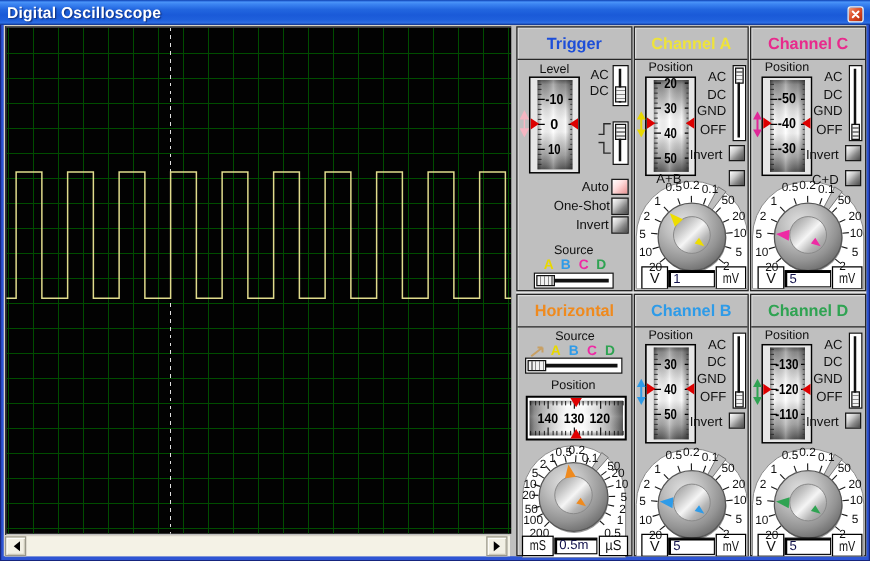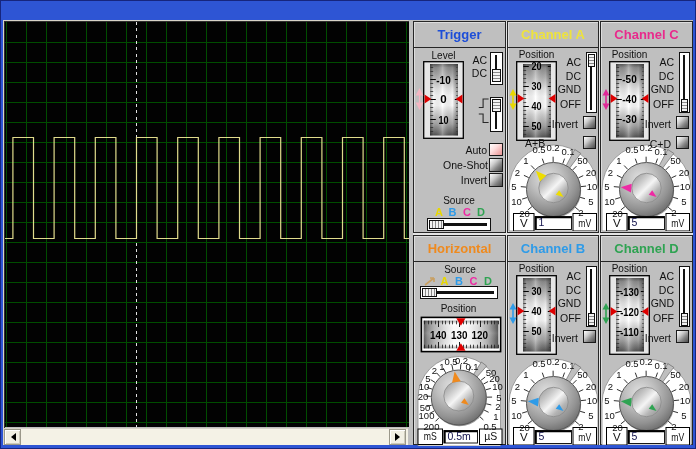--- a/index.html
+++ b/index.html
@@ -1,19 +1,29 @@
 <!DOCTYPE html>
 <html><head><meta charset="utf-8"><style>
 html,body{margin:0;padding:0;background:#000;}
 *{font-family:'Liberation Sans',sans-serif;}
 #win{position:relative;width:696px;height:449px;background:#2e55d4;overflow:hidden;}
 </style></head><body>
 <div id="win">
 <div style="position:absolute;inset:0;box-shadow:inset 0 0 0 1px #16257e;"></div>
 
+<div style="position:absolute;left:0;top:0;width:696px;height:20px;
+background:linear-gradient(180deg,#0d3ca6 0%,#2a6ce0 4%,#4a94f7 9%,#3c85f2 16%,#2266df 38%,#1a5ad8 60%,#1f60dc 80%,#2e6ee4 91%,#1c4fb8 96%,#102e84 100%);">
+<div style="position:absolute;left:5.5px;top:3px;font:bold 12.5px 'Liberation Sans',sans-serif;color:#fff;text-shadow:1px 1px 1px #12317e;letter-spacing:0.2px;">Digital Oscilloscope</div>
+<div style="position:absolute;left:677.5px;top:4.5px;width:13.5px;height:13.5px;border-radius:2.5px;border:1.2px solid #f4f2ee;
+background:linear-gradient(135deg,#f0a37e 0%,#e25c38 35%,#ce3a17 70%,#a72d10 100%);box-sizing:border-box;">
+<svg width="11" height="11" style="display:block">
+          <path d="M3.2,3.2 L7.8,7.8 M7.8,3.2 L3.2,7.8" stroke="#fff" stroke-width="1.6" stroke-linecap="round"></path>
+        </svg>
+</div>
+</div>
 <div style="position:absolute;left:3px;top:20px;width:405px;height:425px;background:#d8d4c8;"></div>
 <div style="position:absolute;left:408px;top:20px;width:285px;height:425px;background:#bfbfbf;"></div>
 <div style="position:absolute;left:4px;top:21px;width:405px;height:407px;background:#bfbfbf;border-left:1px solid #2f2f2f;border-top:1px solid #2f2f2f;box-sizing:border-box;"></div>
 <div style="position:absolute;left:5px;top:22px;width:403.5px;height:405px;background:#020202;overflow:hidden;">
       <svg width="404" height="405" viewBox="0 0 404 405" style="position:absolute;left:0;top:0">
         <path d="M1.5,0 V405 M21.5,0 V405 M41.5,0 V405 M61.5,0 V405 M81.5,0 V405 M101.5,0 V405 M121.5,0 V405 M141.5,0 V405 M161.5,0 V405 M181.5,0 V405 M201.5,0 V405 M221.5,0 V405 M241.5,0 V405 M261.5,0 V405 M281.5,0 V405 M301.5,0 V405 M321.5,0 V405 M341.5,0 V405 M361.5,0 V405 M381.5,0 V405 M401.5,0 V405 M0,20.5 H404 M0,40.5 H404 M0,60.5 H404 M0,80.5 H404 M0,100.5 H404 M0,120.5 H404 M0,140.5 H404 M0,160.5 H404 M0,180.5 H404 M0,200.5 H404 M0,220.5 H404 M0,240.5 H404 M0,260.5 H404 M0,280.5 H404 M0,300.5 H404 M0,320.5 H404 M0,340.5 H404 M0,360.5 H404 M0,380.5 H404 M0,400.5 H404" stroke="#004c00" stroke-width="1" fill="none" shape-rendering="crispEdges"></path>
         <line x1="131.5" y1="0" x2="131.5" y2="405" stroke="#e0e0e0" stroke-width="1" stroke-dasharray="3 3.3" shape-rendering="crispEdges"></line>
         <path d="M-1,216.5 H7.9 V115.5 H28.5 V216.5 H49.1 V115.5 H69.7 V216.5 H90.3 V115.5 H110.9 V216.5 H131.5 V115.5 H152.1 V216.5 H172.7 V115.5 H193.3 V216.5 H213.9 V115.5 H234.5 V216.5 H255.1 V115.5 H275.7 V216.5 H296.3 V115.5 H316.9 V216.5 H337.5 V115.5 H358.1 V216.5 H378.7 V115.5 H399.3 V216.5 H405" stroke="#e0db8c" stroke-width="1.2" fill="none"></path>
       </svg>
     </div>

